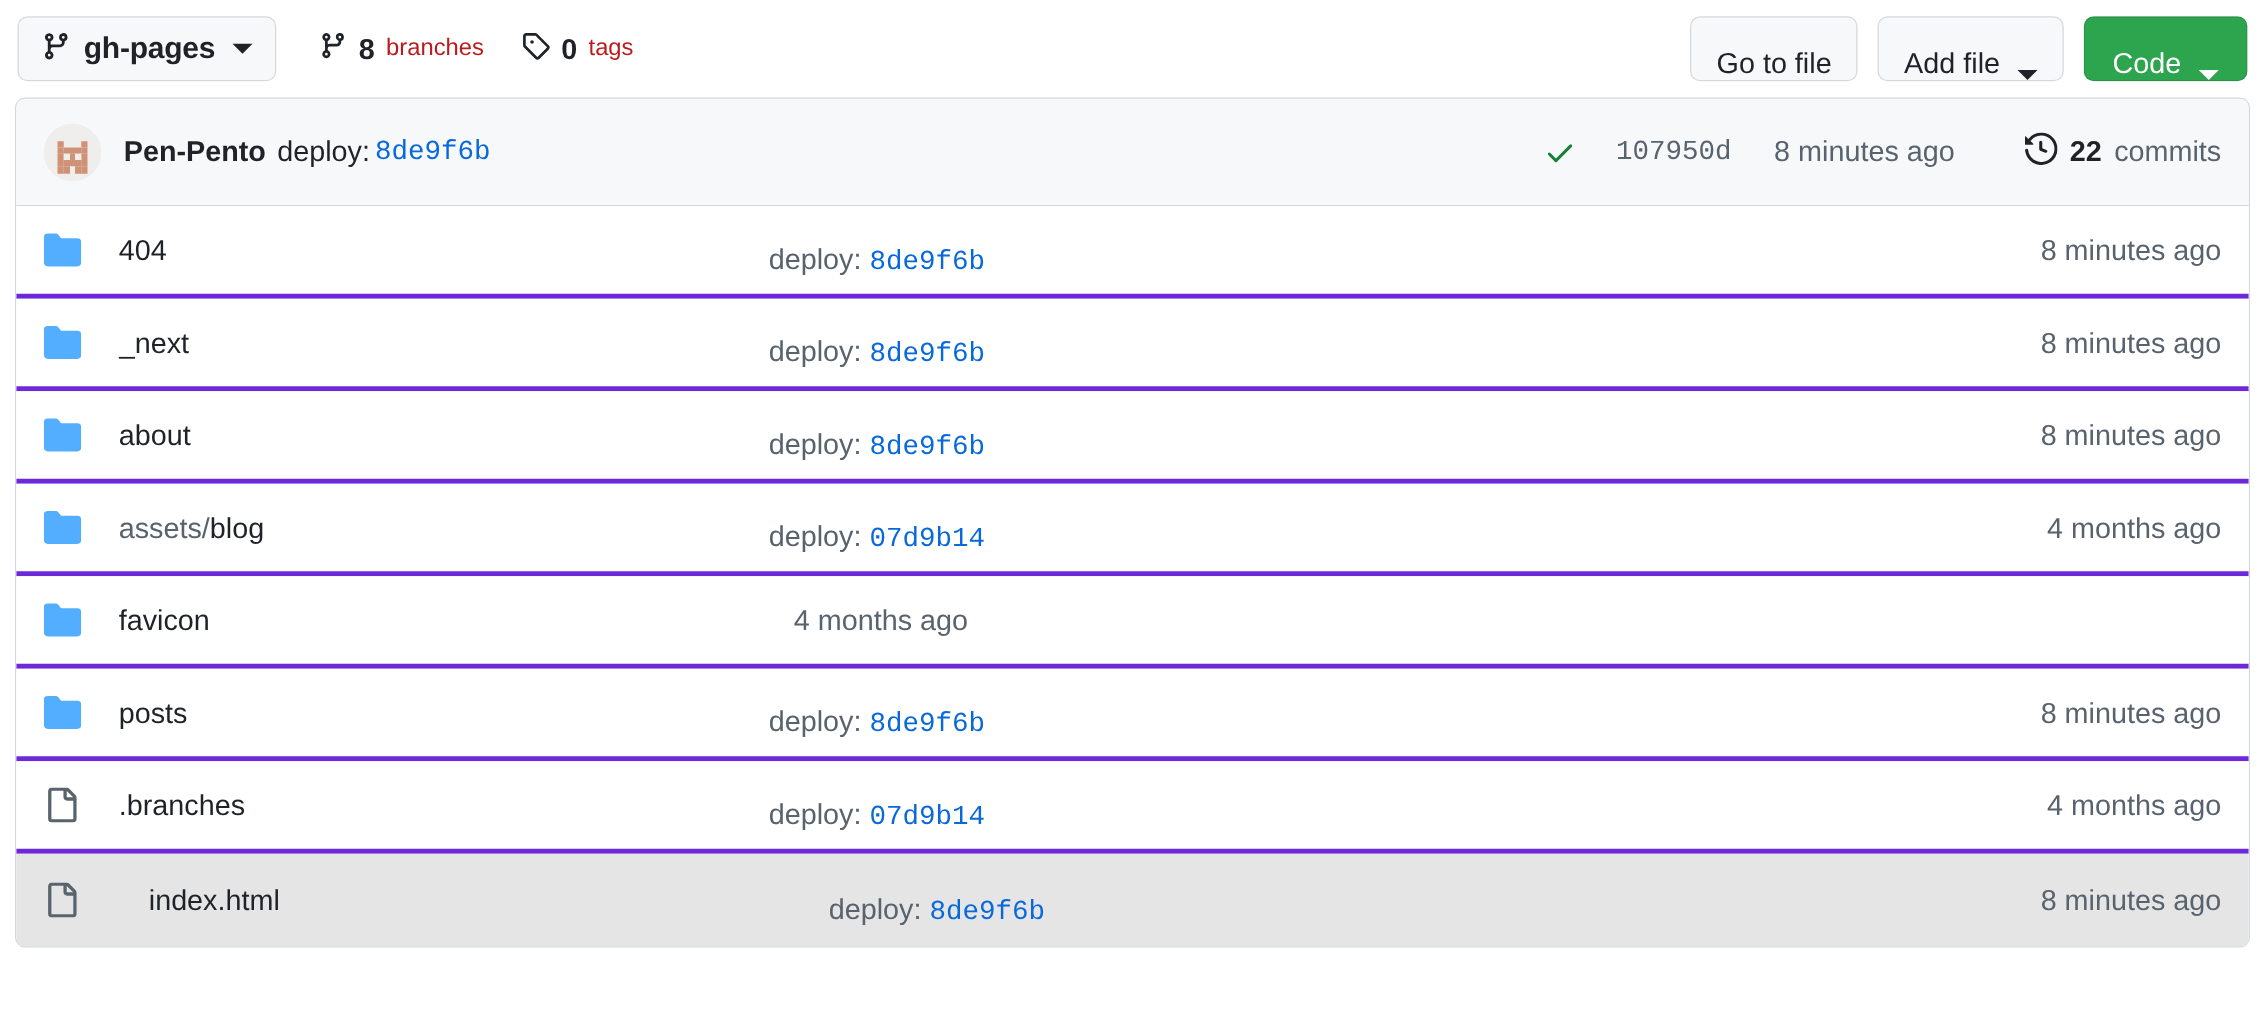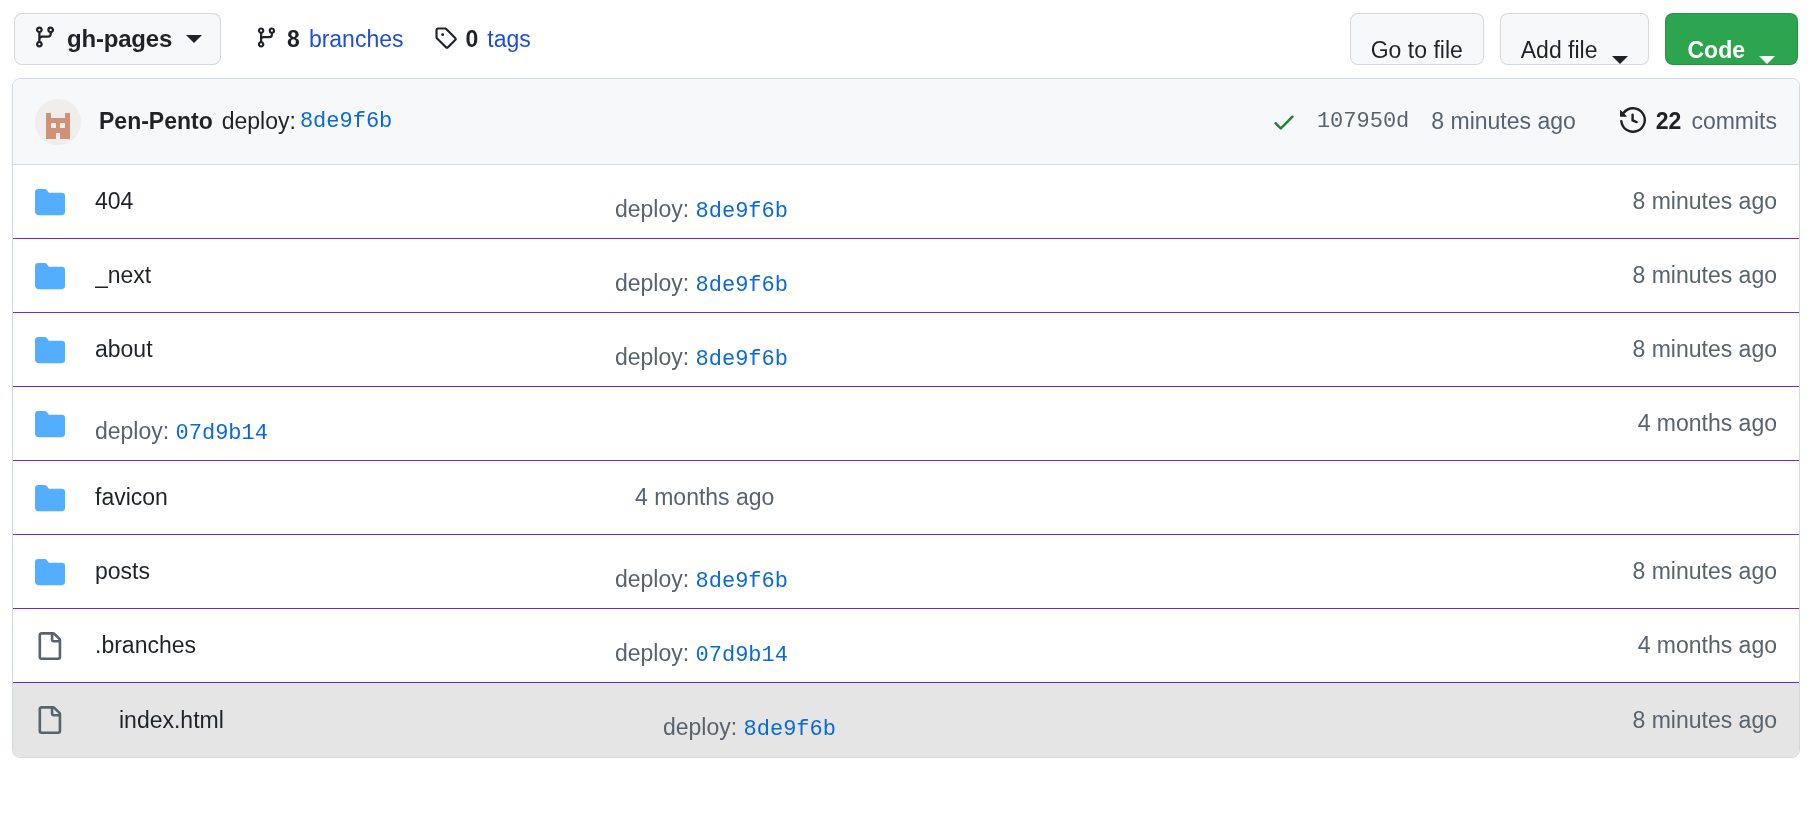--- a/index.html
+++ b/index.html
@@ -69,22 +69,22 @@
     gap: 9px;
     cursor: pointer;
     white-space: nowrap;
   }
   .meta-count {
     font-size: 23px;
     font-weight: bold;
     color: #1f2328;
   }
   .meta-label {
-    font-size: 23px;
-    color: #1d4ed8;
+    font-size: 19px;
+    color: #b91c1c;
   }
 
   .spacer { flex: 1 1 auto; }
 
   .btn {
     display: flex;
     align-items: flex-end;
     gap: 10px;
     height: 52px;
     padding: 0 20px;
@@ -95,21 +95,21 @@
     color: #1f2328;
     cursor: pointer;
     white-space: nowrap;
   }
   .btn + .btn { margin-left: 16px; }
 
   .btn-primary {
     background: #2da44e;
     border-color: rgba(31, 35, 40, 0.15);
     color: #ffffff;
-    font-weight: bold;
+    font-weight: normal;
     padding: 0 22px;
     margin-left: 18px;
   }
 
   
   .filebox {
     border: 1px solid #d1d9e0;
     border-radius: 8px;
     overflow: hidden;
     background: #ffffff;
@@ -152,21 +152,21 @@
     color: #0969da;
     font-family: "Liberation Mono", monospace;
     cursor: pointer;
     margin-left: 4px;
   }
 
   .commit-right {
     margin-left: auto;
     display: flex;
     align-items: center;
-    gap: 0;
+    gap: 12px;
   }
 
   .check-icon { margin-right: 20px; display: flex; align-items: center; }
 
   .commit-sha {
     font-family: "Liberation Mono", monospace;
     font-size: 22px;
     color: #59636e;
     cursor: pointer;
   }
@@ -188,21 +188,21 @@
   }
   .commits-num { font-size: 23px; font-weight: bold; color: #1f2328; }
   .commits-word { font-size: 23px; color: #59636e; text-align: center; }
 
   
   .row {
     display: flex;
     align-items: center;
     height: 74px;
     padding: 0 22px;
-    border-bottom: 1px solid #6d28d9;
+    border-bottom: 4px solid #6d28d9;
     background: #ffffff;
   }
   .row:last-child { border-bottom: none; }
   .row.highlight { background: #e5e5e5; gap: 24px; }
 
   .row-icon {
     width: 36px;
     flex: none;
     display: flex;
     align-items: center;
@@ -398,20 +398,21 @@
           <span class="row-name">about</span>
           <span class="row-msg">deploy: <span class="sha">8de9f6b</span></span>
           <span class="row-time">8 minutes ago</span>
         </div>
         <div class="row">
           <span class="row-icon">
             <svg width="30" height="30" viewBox="0 0 16 16" fill="#54aeff" aria-hidden="true">
               <path d="M1.75 1A1.75 1.75 0 0 0 0 2.75v10.5C0 14.216.784 15 1.75 15h12.5A1.75 1.75 0 0 0 16 13.25v-8.5A1.75 1.75 0 0 0 14.25 3H7.5a.25.25 0 0 1-.2-.1l-.9-1.2C6.07 1.26 5.55 1 5 1H1.75Z"></path>
             </svg>
           </span>
+          <span class="row-name"><span class="path-prefix">assets/</span>blog</span>
           <span class="row-msg">deploy: <span class="sha">07d9b14</span></span>
           <span class="row-time">4 months ago</span>
         </div>
         <div class="row">
           <span class="row-icon">
             <svg width="30" height="30" viewBox="0 0 16 16" fill="#54aeff" aria-hidden="true">
               <path d="M1.75 1A1.75 1.75 0 0 0 0 2.75v10.5C0 14.216.784 15 1.75 15h12.5A1.75 1.75 0 0 0 16 13.25v-8.5A1.75 1.75 0 0 0 14.25 3H7.5a.25.25 0 0 1-.2-.1l-.9-1.2C6.07 1.26 5.55 1 5 1H1.75Z"></path>
             </svg>
           </span>
           <span class="row-name">favicon</span>

